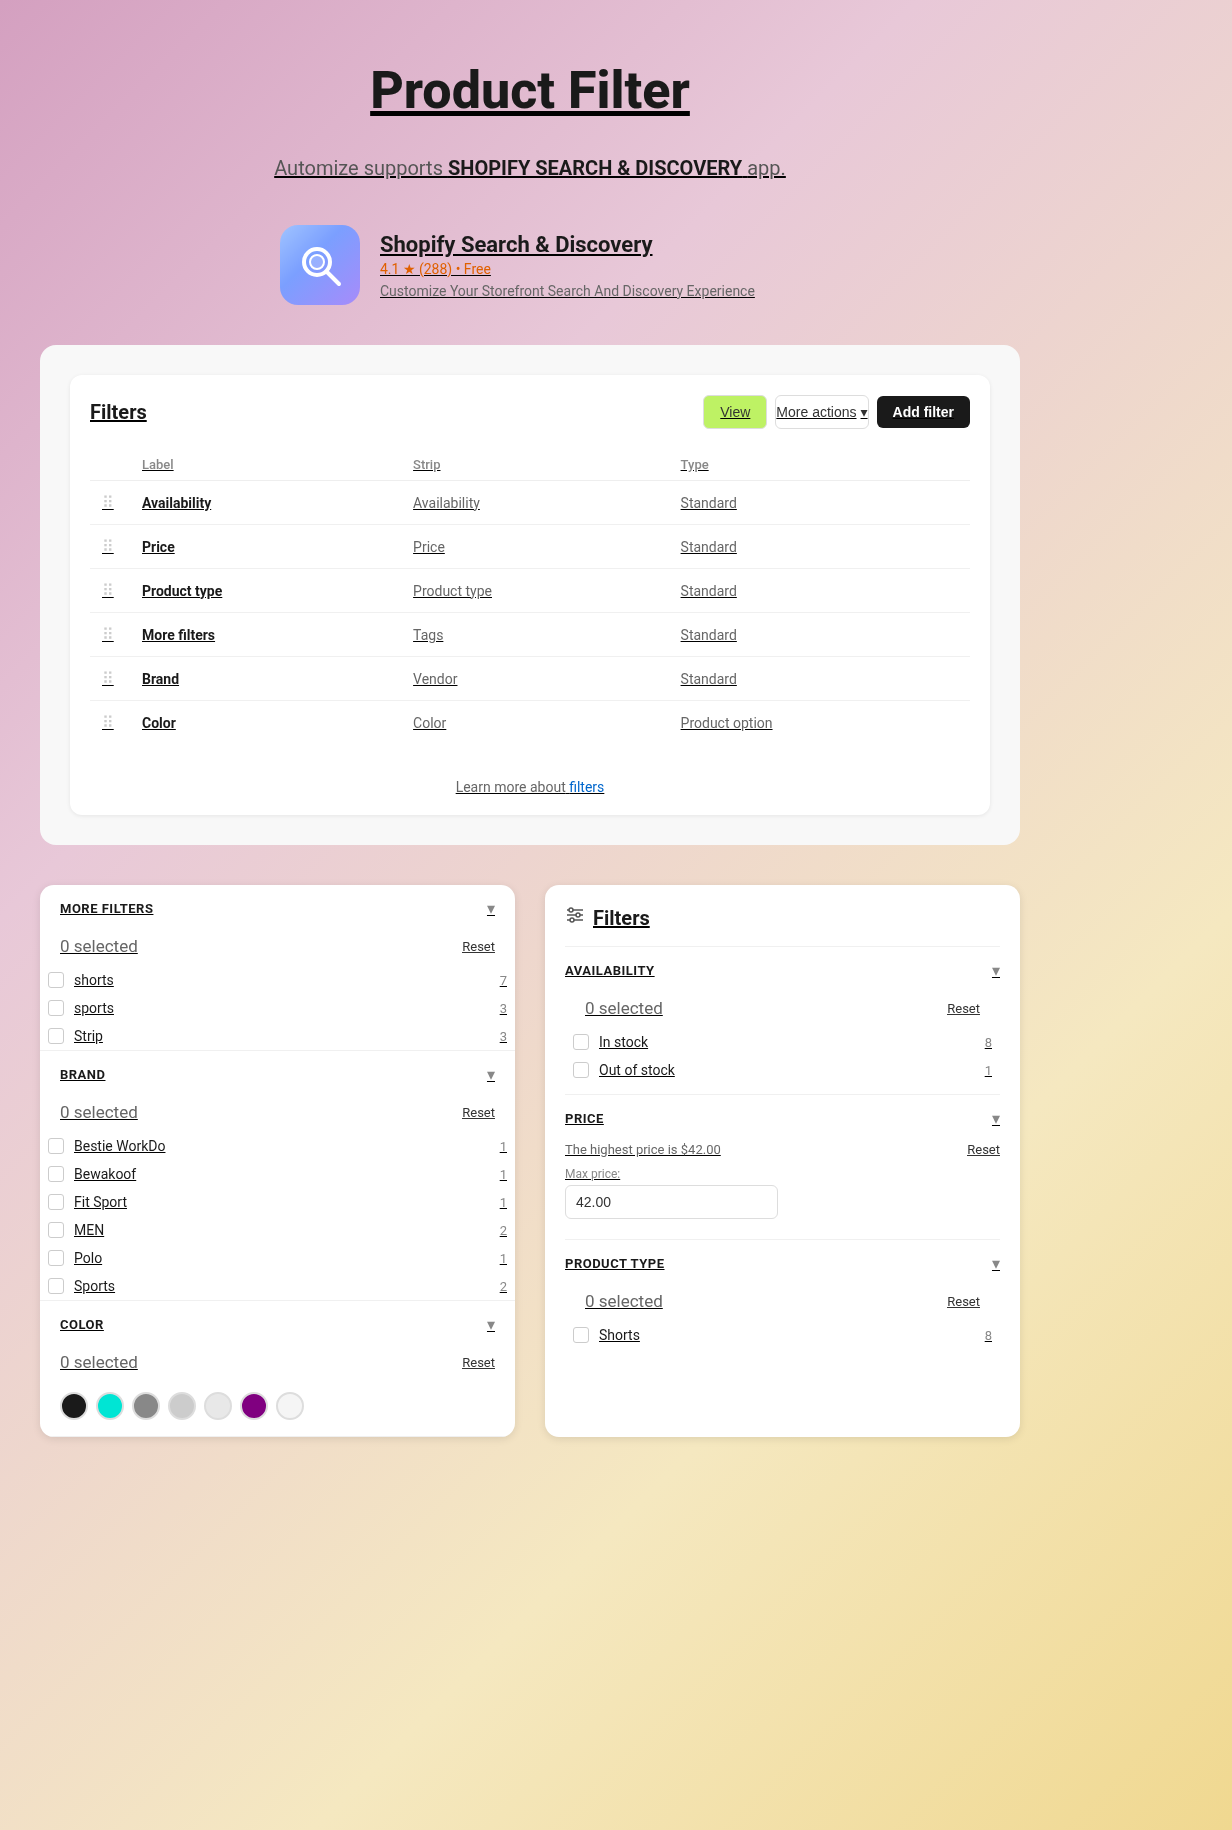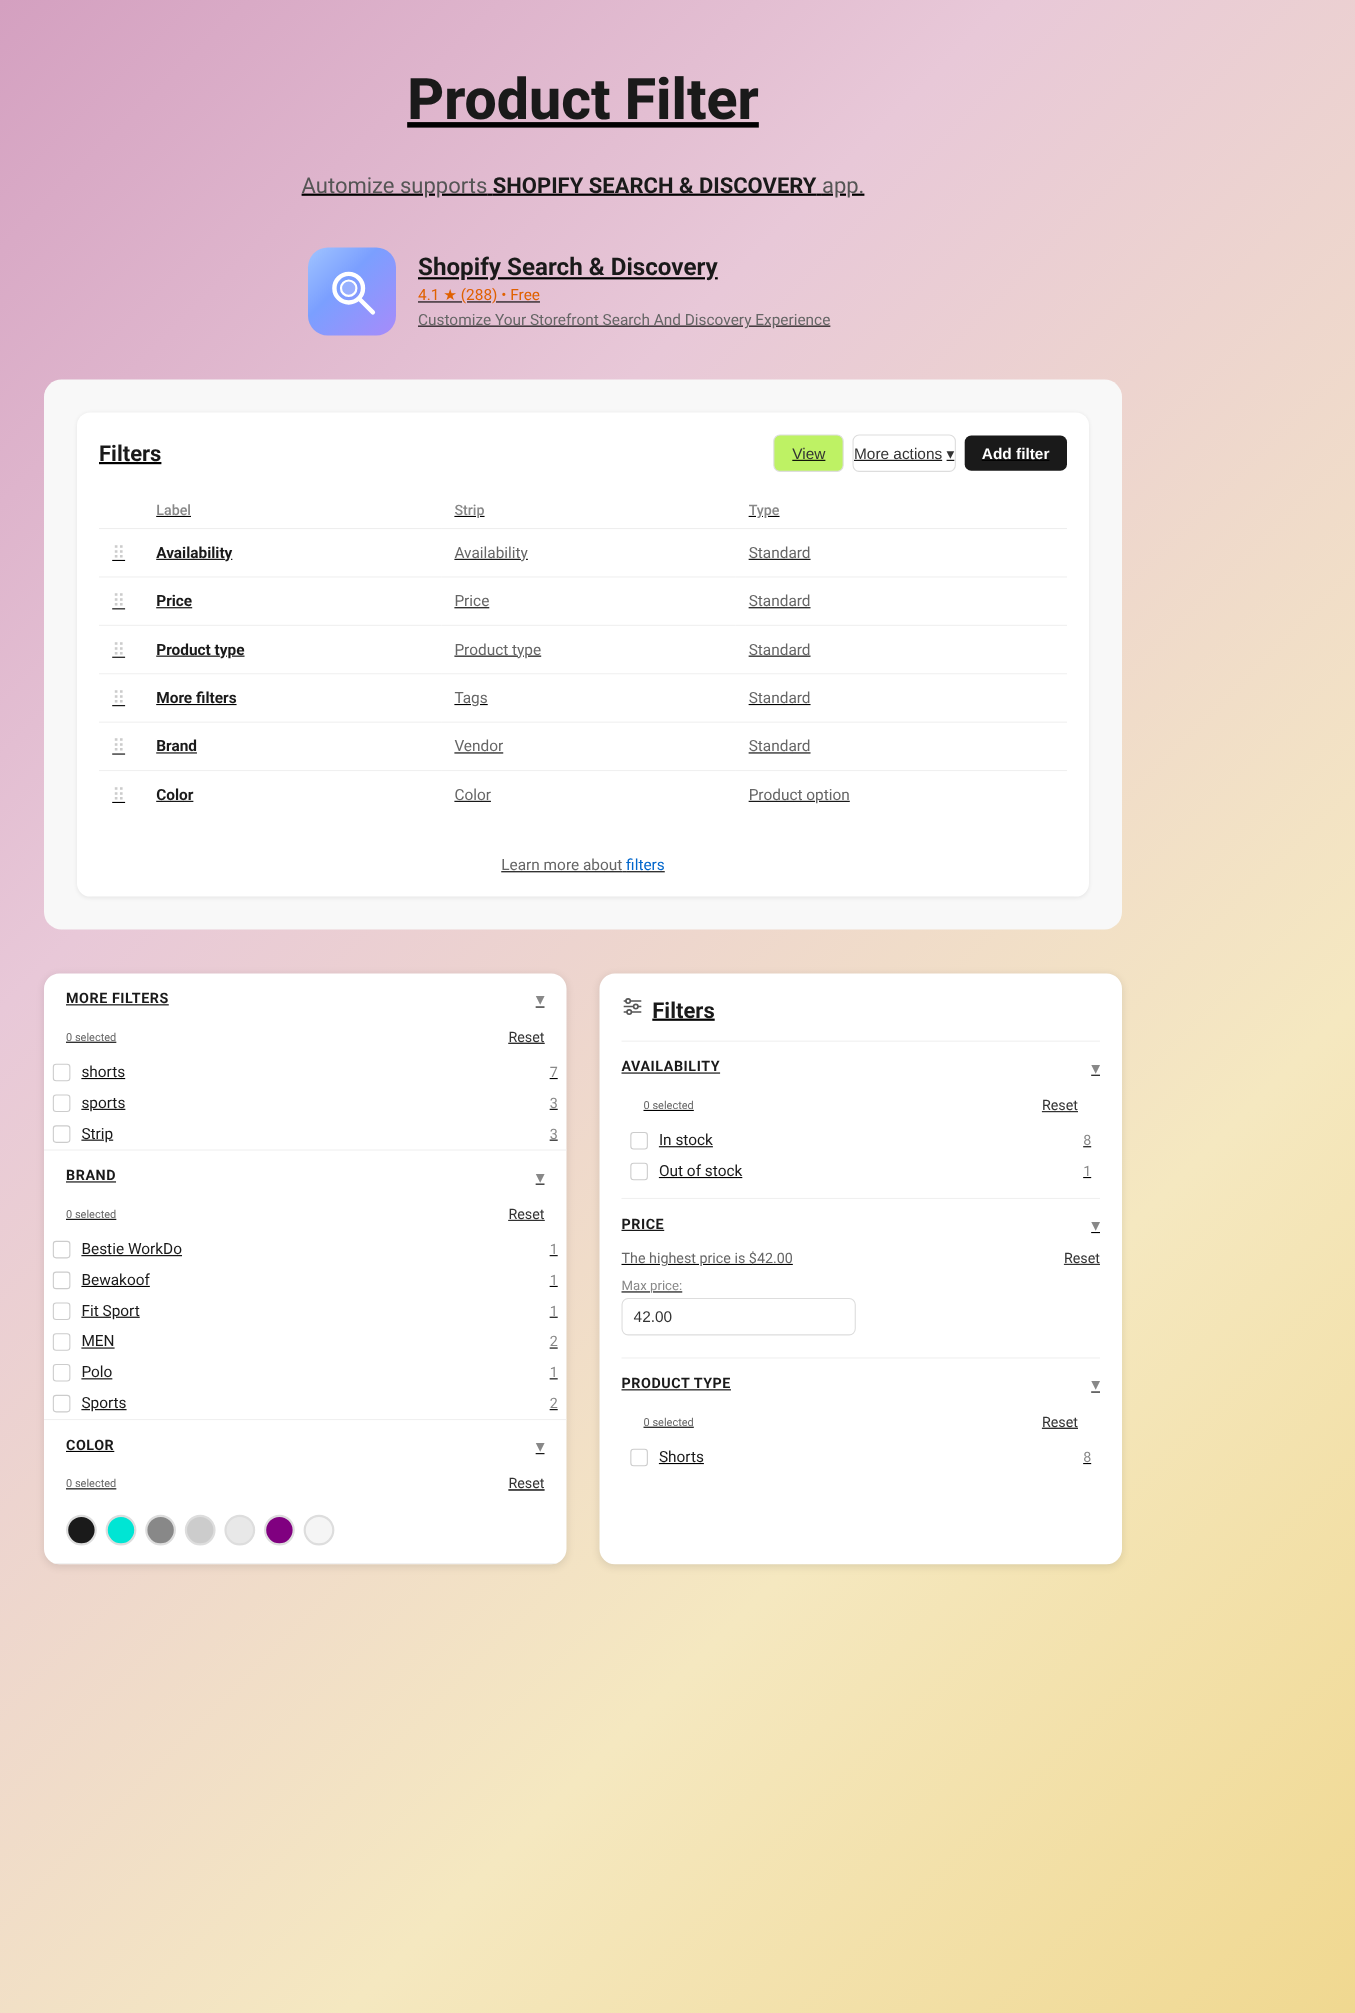--- a/index.html
+++ b/index.html
@@ -203,21 +203,21 @@
       color: #888;
       font-size: 16px;
     }
     .section-meta {
       display: flex;
       align-items: center;
       justify-content: space-between;
       padding: 4px 20px 10px;
     }
     .selected-count {
-      font-size: 10px;
+      font-size: 17px;
       color: #666;
     }
     .reset-link {
       font-size: 13px;
       color: #333;
       text-decoration: underline;
       cursor: pointer;
     }
     .checkbox-item {
       display: flex;

